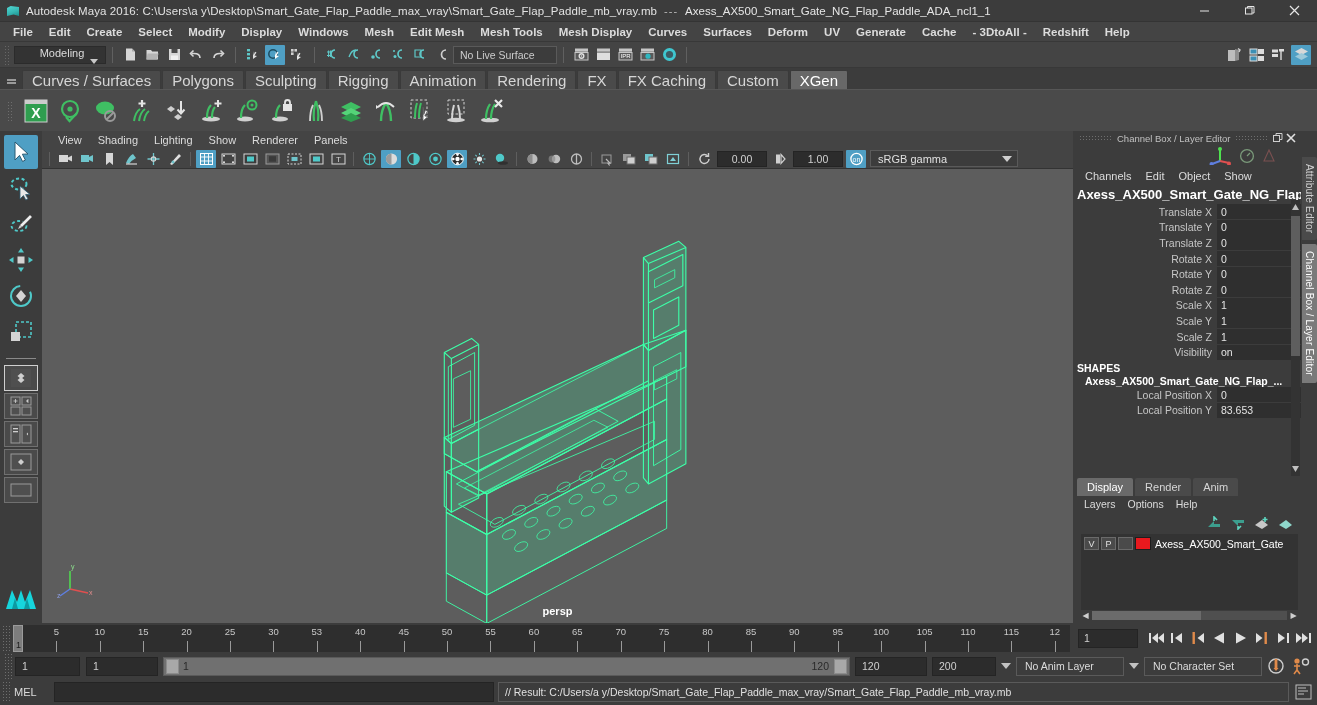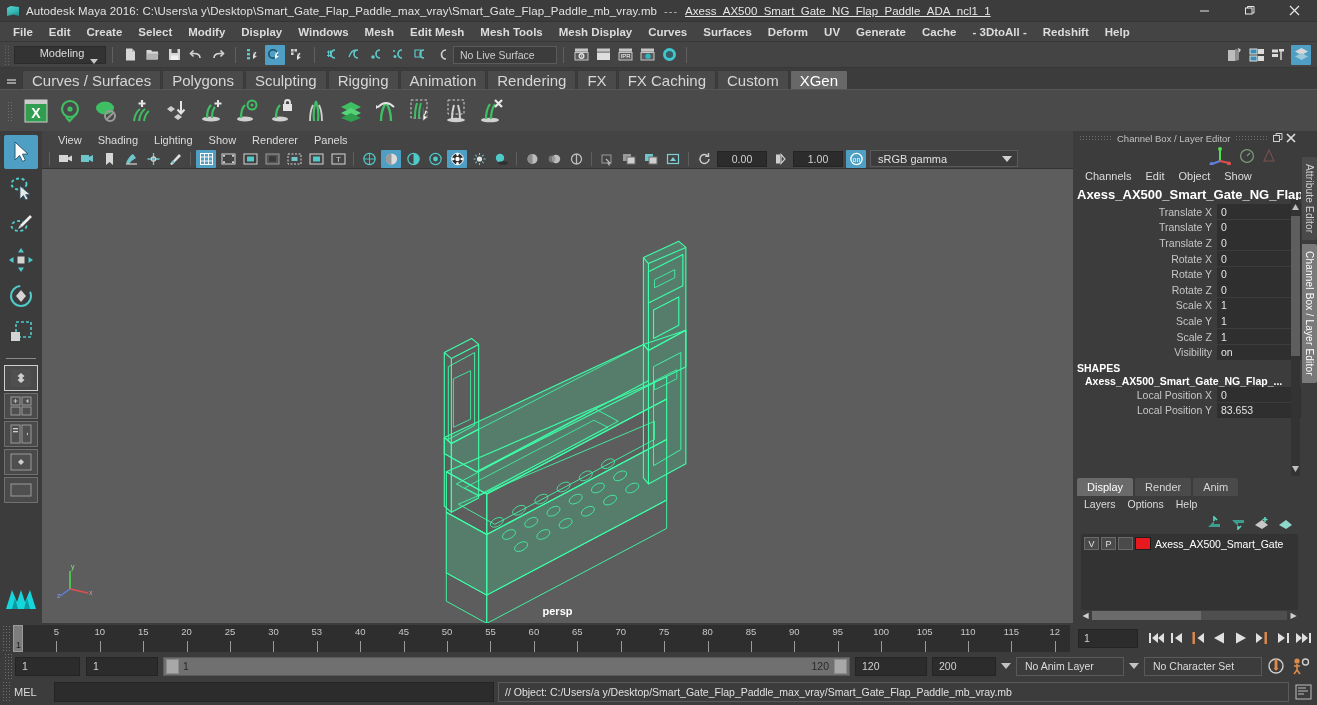--- a/index.html
+++ b/index.html
@@ -16,21 +16,21 @@
   .titlebar {
     height:22px; background:#3c3c3c; display:flex; align-items:center;
     flex:0 0 22px; border-bottom:1px solid #343434;
   }
   .title-icon { width:13px; height:13px; margin:0 6px 0 7px; position:relative; flex:0 0 13px; }
   .title-icon .tl { position:absolute; left:0; top:2px; width:12px; height:10px;
      background:linear-gradient(160deg,#52d7d3 0%, #37b8b4 55%, #1b8c8a 100%);
      clip-path:polygon(0% 20%, 30% 0%, 100% 10%, 100% 100%, 55% 85%, 0% 100%); }
   .title-text { font-size:11.5px; color:#e2e2e2; white-space:nowrap; letter-spacing:.1px; }
   .title-sep { margin:0 7px; color:#b9b9b9; letter-spacing:1px; font-size:11px;}
-  .title-sub { font-size:11.5px; color:#e6e6e6; white-space:nowrap;text-decoration:underline; }
+  .title-sub { font-size:11.5px; color:#e6e6e6; white-space:nowrap; }
   .win-btns { margin-left:auto; display:flex; height:22px; }
   .win-btn { width:45px; height:22px; display:flex; align-items:center; justify-content:center;
              color:#e6e6e6; font-size:12px; }
   .win-btn svg { display:block; }
 
   
   .menubar { height:20px; background:#444444; display:flex; align-items:center; flex:0 0 20px;
              padding-left:5px; border-bottom:1px solid #383838;font-weight:bold;}
   .menu-item { font-size:11.5px; color:#dcdcdc; padding:0 8px; line-height:20px; white-space:nowrap; }
 
@@ -1300,21 +1300,21 @@
           <path d="M5 7 L5 13 L2 17 M5 13 L8 17 M2 9 L8 9" stroke="#e08a4a" stroke-width="1.6" fill="none"></path>
           <circle cx="13.5" cy="5" r="3" fill="none" stroke="#cfcfcf" stroke-width="1.4"></circle>
         </svg>
     </div>
   </div>
 
   <div class="mel-row">
     <div class="mel-grip"></div>
     <div class="mel-label">MEL</div>
     <div class="mel-input"></div>
-    <div class="mel-result">// Object: C:/Users/a y/Desktop/Smart_Gate_Flap_Paddle_max_vray/Smart_Gate_Flap_Paddle_mb_vray.mb</div>
+    <div class="mel-result">// Result: C:/Users/a y/Desktop/Smart_Gate_Flap_Paddle_max_vray/Smart_Gate_Flap_Paddle_mb_vray.mb</div>
     <div class="mel-script-btn">
       <svg width="17" height="16" viewBox="0 0 17 16">
           <rect x="1" y="1" width="15" height="14" fill="none" stroke="#bdbdbd"></rect>
           <path d="M3 4h8M3 7h10M3 10h6" stroke="#bdbdbd" stroke-width="1.1"></path>
         </svg>
     </div>
   </div>
 
 
 </div>

